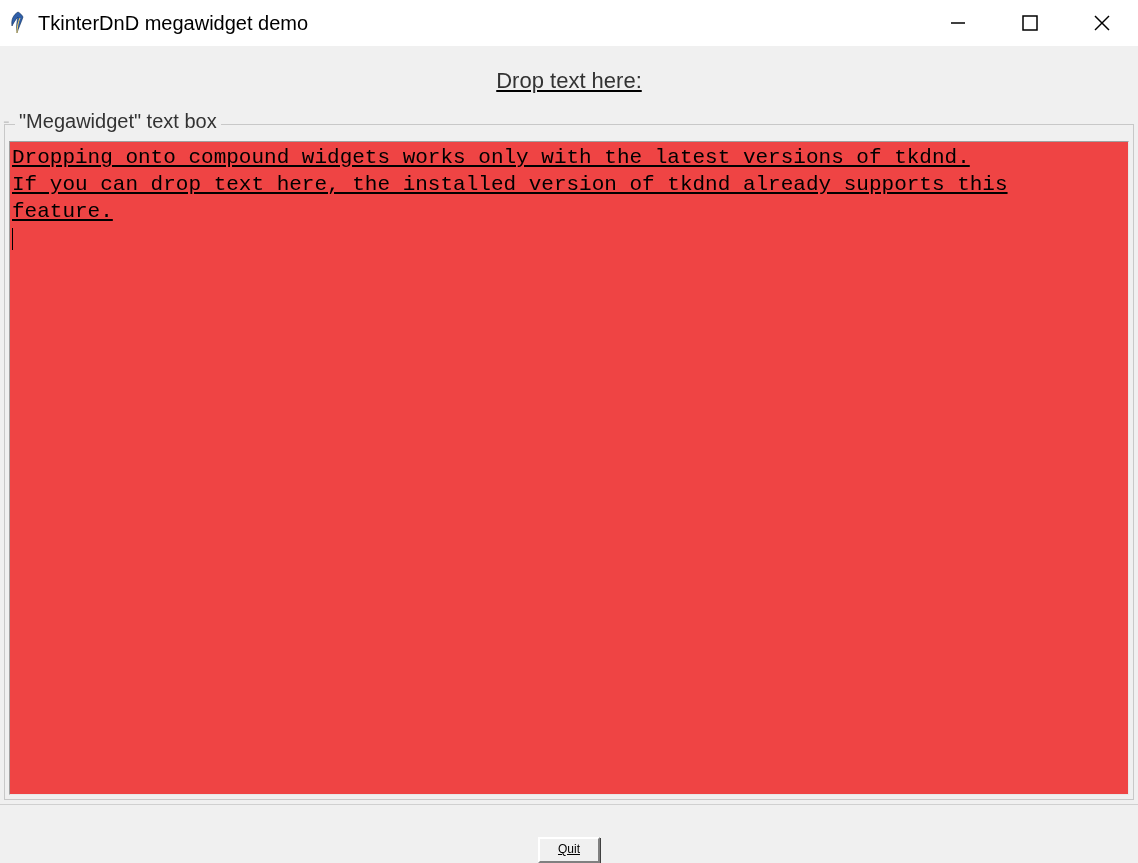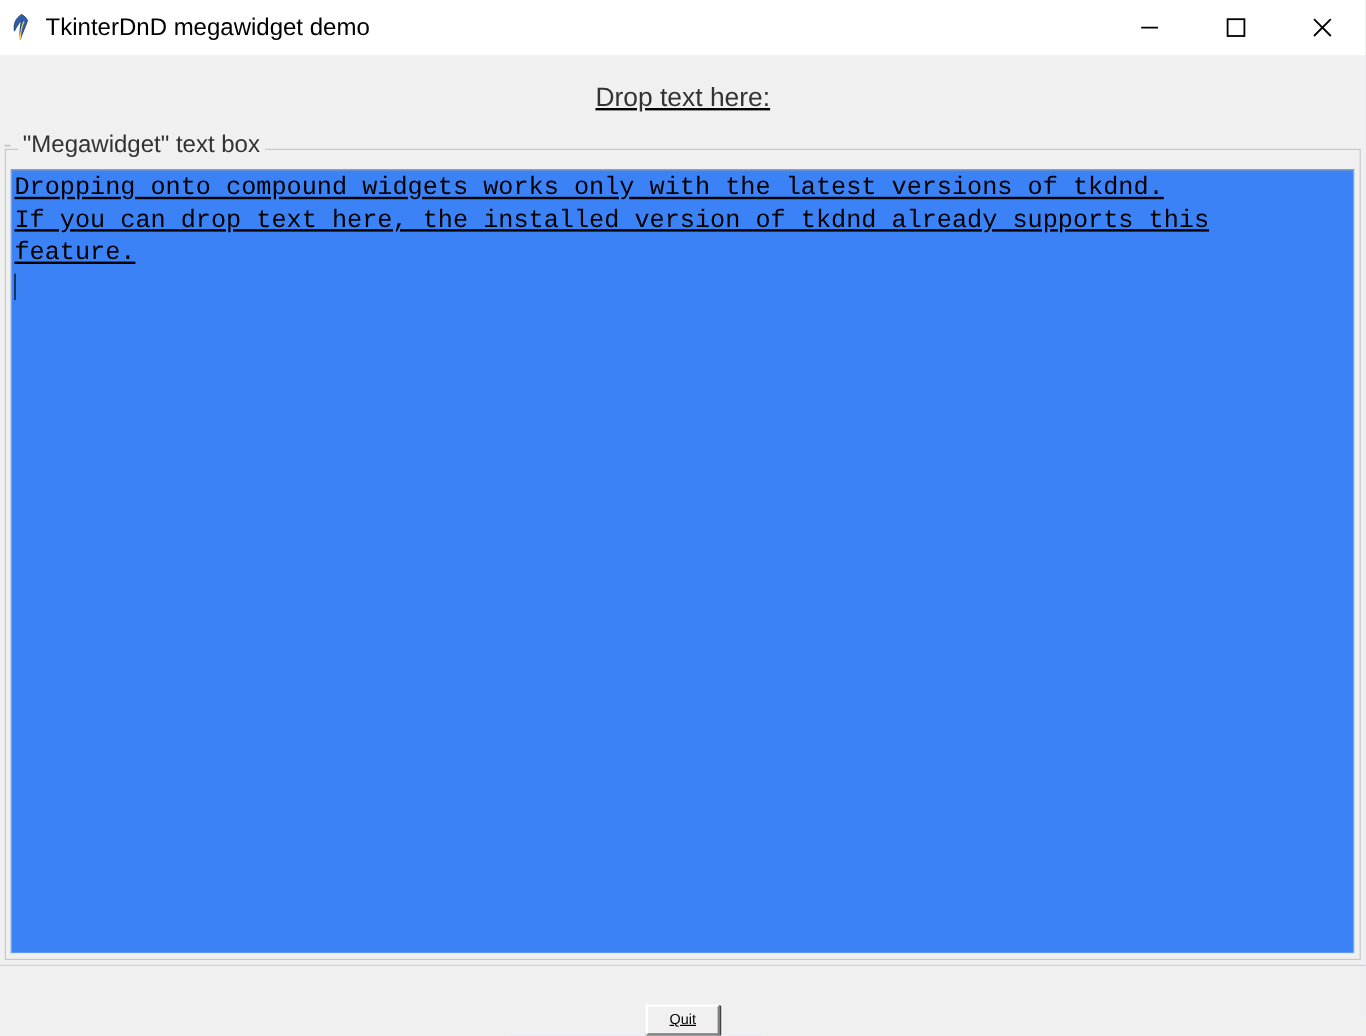--- a/index.html
+++ b/index.html
@@ -107,21 +107,21 @@
     content:"-";
     position:absolute;
     left:-12px;
     color:#c8c8c8;
   }
 
   
   .text-widget {
     flex:1;
     margin: 16px 4px 4px 4px;
-    background: #3b82f6;
+    background: #ef4444;
     border-top: 1px solid #a0a0a0;
     border-left: 1px solid #a0a0a0;
     border-right: 1px solid #e8e8e8;
     border-bottom: 1px solid #e8e8e8;
     font-family: "Courier New", monospace;
     font-size: 21px;
     line-height: 27px;
     padding: 2px 2px;
     white-space: pre-wrap;
     overflow: hidden;

